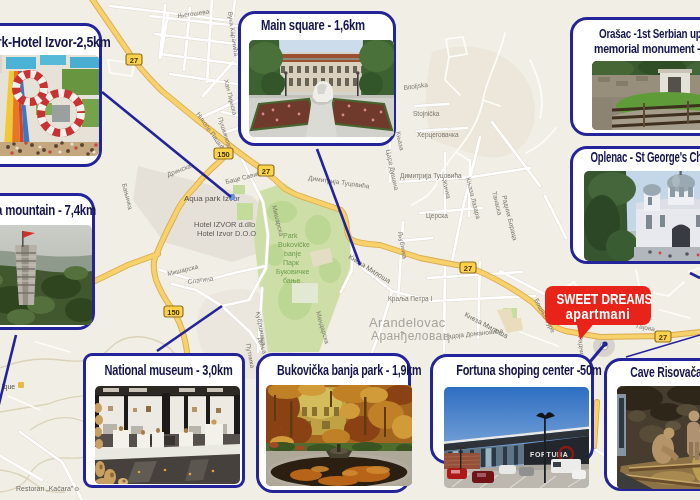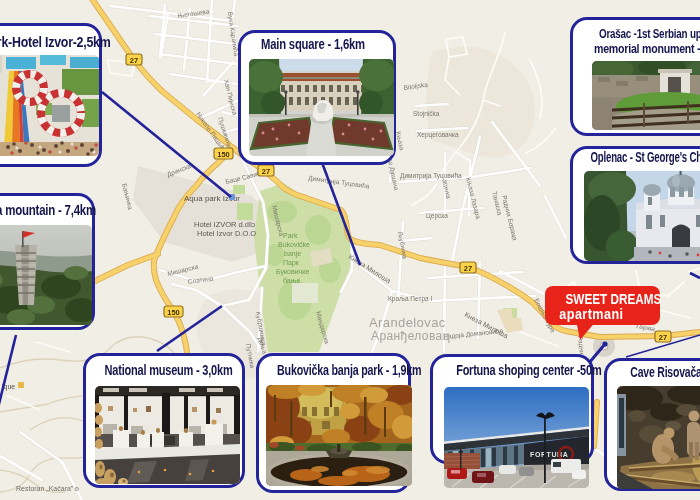--- a/index.html
+++ b/index.html
@@ -1,21 +1,21 @@
 <!DOCTYPE html>
 <html><head>
 <meta charset="utf-8">
 <style>
   html,body{margin:0;padding:0;}
   #stage{position:relative;width:700px;height:500px;overflow:hidden;background:#f1eee5;font-family:"Liberation Sans",sans-serif;}
   #map{position:absolute;left:0;top:0;}
   .co{position:absolute;background:#fff;border:3px solid #23239a;border-radius:17px;box-sizing:border-box;z-index:5;}
   .co h3{margin:0;text-align:center;font-weight:bold;color:#16164e;letter-spacing:-0.3px;white-space:nowrap;}
   .ph{position:absolute;border-radius:5px;display:block;}
-  #bubble{position:absolute;left:545px;top:286px;width:106px;height:39px;background:#e8231a;border-radius:8px;z-index:6;color:#fff;font-weight:bold;text-align:left;line-height:1;white-space:nowrap;padding-left:9px;}
+  #bubble{position:absolute;left:545px;top:286px;width:106px;height:39px;background:#e8231a;border-radius:8px;z-index:6;color:#fff;font-weight:bold;text-align:center;line-height:1;white-space:nowrap;}
   #bubble .l1{font-size:15px;margin-top:4.5px;transform:scaleX(0.783);}
   #bubble .l2{font-size:14px;margin-top:1.5px;transform:scaleX(0.90);letter-spacing:0.5px;}
   #tail{position:absolute;left:570px;top:320px;z-index:6;}
 </style>
 </head>
 <body>
 <div id="stage">
 <svg id="map" width="700" height="500" viewBox="0 0 700 500">
 <rect x="0" y="0" width="700" height="500" fill="#f1eee5"></rect>
 
@@ -230,21 +230,21 @@
 <g fill="#e8e0d0">
           <circle cx="75" cy="93" r="1.6"></circle>
           <circle cx="98" cy="92" r="1.6"></circle>
           <circle cx="118" cy="97" r="1.6"></circle>
           <circle cx="130" cy="89" r="1.6"></circle>
           <circle cx="152" cy="97" r="1.6"></circle>
         </g>
 </svg>
 </div>
 
-<div class="co" style="left:238px;top:11px;width:158px;height:135px;margin-top:19px;">
+<div class="co" style="left:238px;top:11px;width:158px;height:135px;">
 <h3 style="font-size:15.5px;margin-top:2px;transform:translateX(-4px) scaleX(0.729);">Main square - 1,6km</h3>
 <svg class="ph" style="position:absolute;left:8px;top:26px;" width="145" height="97" viewBox="0 0 145 97">
 <rect width="145" height="97" fill="#d4d4ce"></rect>
 <rect x="0" y="0" width="145" height="12" fill="#ccdcea"></rect>
 <rect x="28" y="22" width="90" height="30" fill="#d9d1be"></rect>
 <polygon points="26,22 120,22 114,14 32,14" fill="#9c5030"></polygon>
 <rect x="28" y="18" width="90" height="2" fill="#8a8a7a"></rect>
 <g fill="#6a6456">
 <rect x="32" y="26" width="4" height="7"></rect>
           <rect x="40" y="26" width="4" height="7"></rect>
@@ -431,21 +431,21 @@
           <line x1="65" y1="32" x2="85" y2="32"></line>
           <line x1="65" y1="40" x2="85" y2="40"></line>
           <line x1="66" y1="48" x2="84" y2="48"></line>
           <line x1="66" y1="56" x2="84" y2="56"></line>
         </g>
 <rect x="71" y="6" width="1.6" height="16" fill="#555"></rect>
 <polygon points="72,6 84,8 72,13" fill="#d03028"></polygon>
 </svg>
 </div>
 
-<div class="co" style="left:83px;top:353px;width:162px;height:135px;">
+<div class="co" style="left:83px;top:353px;width:162px;height:135px;border-radius:9px;">
 <h3 style="font-size:15.5px;margin-top:4.5px;transform:translateX(-4px) scaleX(0.711);">National museum - 3,0km</h3>
 <svg class="ph" style="position:absolute;left:9px;top:30px;" width="145" height="98" viewBox="0 0 145 98">
 <rect width="145" height="98" fill="#eceae2"></rect>
 <rect x="0" y="0" width="145" height="9" fill="#2c2824"></rect>
 <g fill="#cac4b8">
           <rect x="8" y="2" width="16" height="4"></rect>
           <rect x="34" y="2" width="18" height="4"></rect>
           <rect x="84" y="2" width="16" height="4"></rect>
           <rect x="112" y="2" width="16" height="4"></rect>
         </g>

